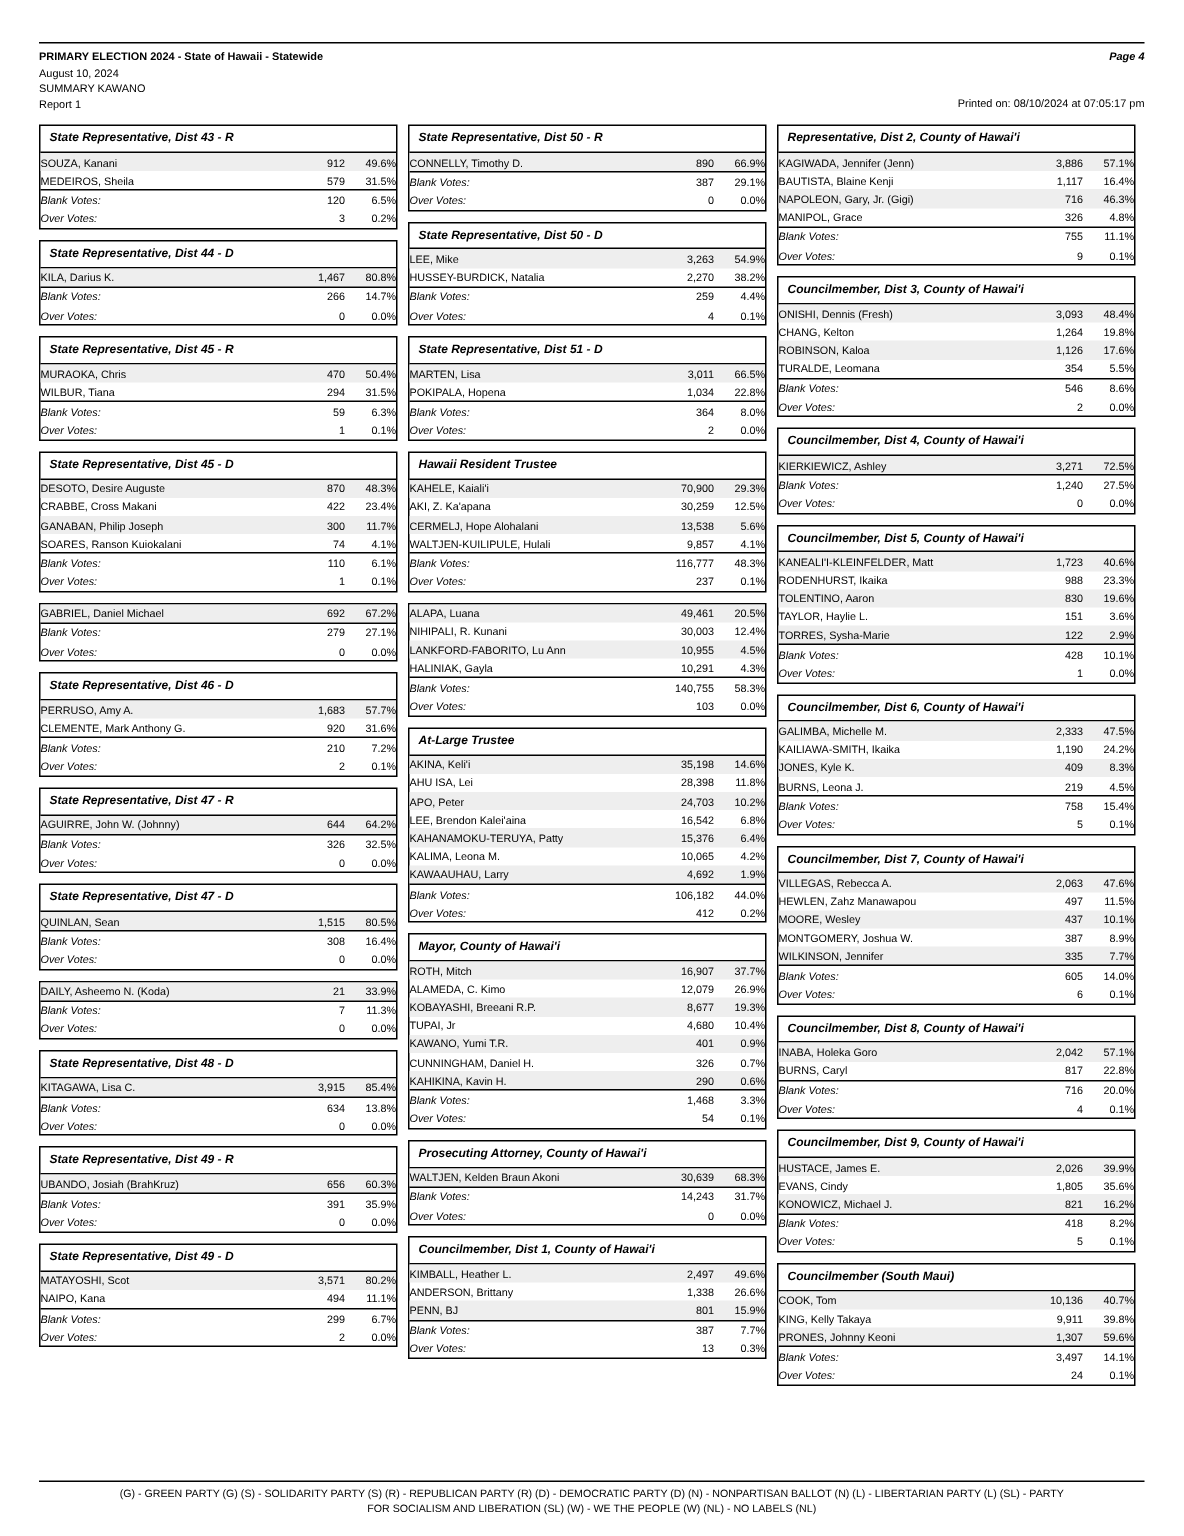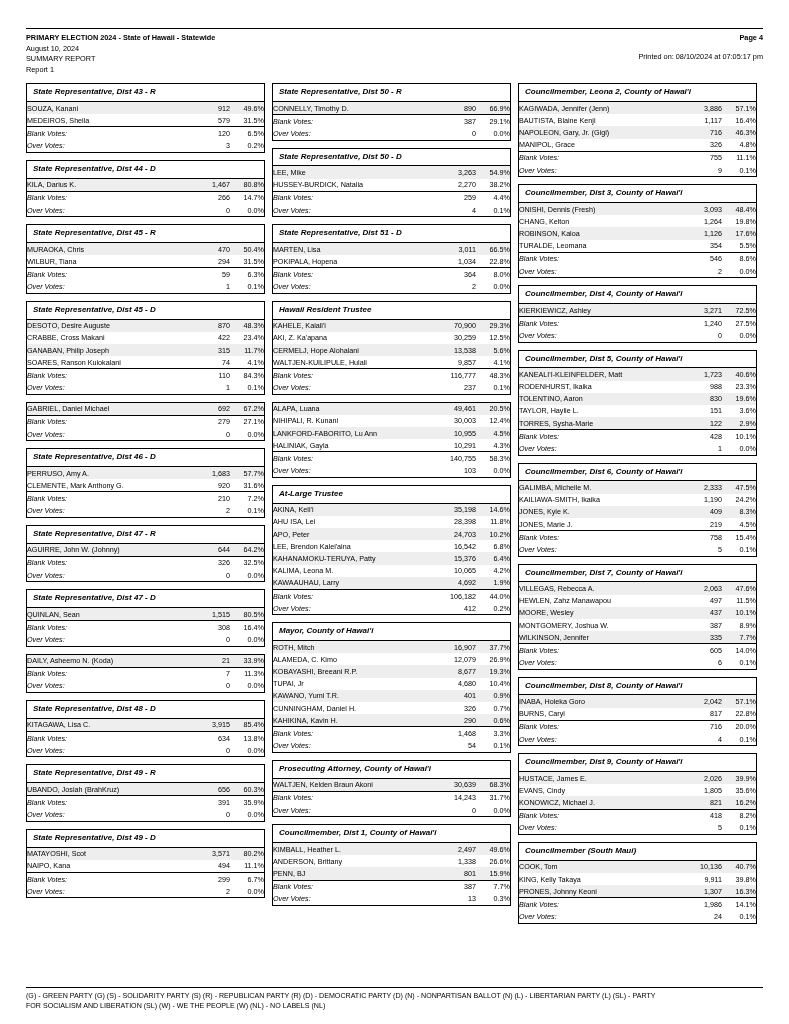--- a/index.html
+++ b/index.html
@@ -23,21 +23,21 @@
     display: flex;
     justify-content: space-between;
     align-items: flex-start;
     border-top: 1.6px solid #000;
     padding-top: 4px;
   }
   .hdr-left div { line-height: 1.45; font-size: 7.3px; }
   .hdr-left .l1 { font-weight: bold; }
   .hdr-right { text-align: right; }
   .hdr-right div { line-height: 1.45; font-size: 7.3px; }
-  .hdr-right .pg { font-weight: bold; margin-bottom: 8px; }
+  .hdr-right .pg { font-weight: bold; margin-bottom: 20px; font-style: italic; }
 
   
   .cols {
     display: flex;
     gap: 7px;
     margin-top: 8px;
     align-items: flex-start;
   }
   .col { width: 239px; display: flex; flex-direction: column; gap: 7px; }
 
@@ -72,35 +72,35 @@
   td.ind { padding-left: 14px; font-style: italic; }
 
   
   .footer {
     position: absolute;
     left: 26px;
     right: 26px;
     bottom: 12px;
     border-top: 1.6px solid #000;
     padding-top: 4px;
-    text-align: left;
+    text-align: center;
     font-size: 7.1px;
     line-height: 1.4;
   }
 </style>
 </head>
 <body>
 
 <div class="page">
 
   <div class="hdr">
     <div class="hdr-left">
       <div class="l1">PRIMARY ELECTION 2024 - State of Hawaii - Statewide</div>
       <div>August 10, 2024</div>
-      <div>SUMMARY REPORT</div>
+      <div>SUMMARY KAWANO</div>
       <div>Report 1</div>
     </div>
     <div class="hdr-right">
       <div class="pg">Page 4</div>
       <div>Printed on: 08/10/2024 at 07:05:17 pm</div>
     </div>
   </div>
 
   <div class="cols" id="cols">
       <div class="col">
@@ -189,32 +189,32 @@
                 <td class="vt">870</td>
                 <td class="pc">48.3%</td>
               </tr>
               <tr>
                 <td class="nm">CRABBE, Cross Makani</td>
                 <td class="vt">422</td>
                 <td class="pc">23.4%</td>
               </tr>
               <tr class="shade">
                 <td class="nm">GANABAN, Philip Joseph</td>
-                <td class="vt">315</td>
+                <td class="vt">300</td>
                 <td class="pc">11.7%</td>
               </tr>
               <tr>
                 <td class="nm">SOARES, Ranson Kuiokalani</td>
                 <td class="vt">74</td>
                 <td class="pc">4.1%</td>
               </tr>
               <tr class="sep">
                 <td class="nm ind">Blank Votes:</td>
                 <td class="vt">110</td>
-                <td class="pc">84.3%</td>
+                <td class="pc">6.1%</td>
               </tr>
               <tr>
                 <td class="nm ind">Over Votes:</td>
                 <td class="vt">1</td>
                 <td class="pc">0.1%</td>
               </tr>
             </tbody>
           </table>
         </div>
         <div class="contest">
@@ -706,21 +706,21 @@
                 <td class="nm ind">Over Votes:</td>
                 <td class="vt">13</td>
                 <td class="pc">0.3%</td>
               </tr>
             </tbody>
           </table>
         </div>
       </div>
       <div class="col">
         <div class="contest">
-          <div class="contest-title">Councilmember, Leona 2, County of Hawai'i</div>
+          <div class="contest-title">Representative, Dist 2, County of Hawai'i</div>
           <table class="rows">
             <tbody>
               <tr class="shade">
                 <td class="nm">KAGIWADA, Jennifer (Jenn)</td>
                 <td class="vt">3,886</td>
                 <td class="pc">57.1%</td>
               </tr>
               <tr>
                 <td class="nm">BAUTISTA, Blaine Kenji</td>
                 <td class="vt">1,117</td>
@@ -863,21 +863,21 @@
                 <td class="nm">KAILIAWA-SMITH, Ikaika</td>
                 <td class="vt">1,190</td>
                 <td class="pc">24.2%</td>
               </tr>
               <tr class="shade">
                 <td class="nm">JONES, Kyle K.</td>
                 <td class="vt">409</td>
                 <td class="pc">8.3%</td>
               </tr>
               <tr>
-                <td class="nm">JONES, Marie J.</td>
+                <td class="nm">BURNS, Leona J.</td>
                 <td class="vt">219</td>
                 <td class="pc">4.5%</td>
               </tr>
               <tr class="sep">
                 <td class="nm ind">Blank Votes:</td>
                 <td class="vt">758</td>
                 <td class="pc">15.4%</td>
               </tr>
               <tr>
                 <td class="nm ind">Over Votes:</td>
@@ -998,25 +998,25 @@
                 <td class="pc">40.7%</td>
               </tr>
               <tr>
                 <td class="nm">KING, Kelly Takaya</td>
                 <td class="vt">9,911</td>
                 <td class="pc">39.8%</td>
               </tr>
               <tr class="shade">
                 <td class="nm">PRONES, Johnny Keoni</td>
                 <td class="vt">1,307</td>
-                <td class="pc">16.3%</td>
-              </tr>
-              <tr class="sep">
-                <td class="nm ind">Blank Votes:</td>
-                <td class="vt">1,986</td>
+                <td class="pc">59.6%</td>
+              </tr>
+              <tr class="sep">
+                <td class="nm ind">Blank Votes:</td>
+                <td class="vt">3,497</td>
                 <td class="pc">14.1%</td>
               </tr>
               <tr>
                 <td class="nm ind">Over Votes:</td>
                 <td class="vt">24</td>
                 <td class="pc">0.1%</td>
               </tr>
             </tbody>
           </table>
         </div>

